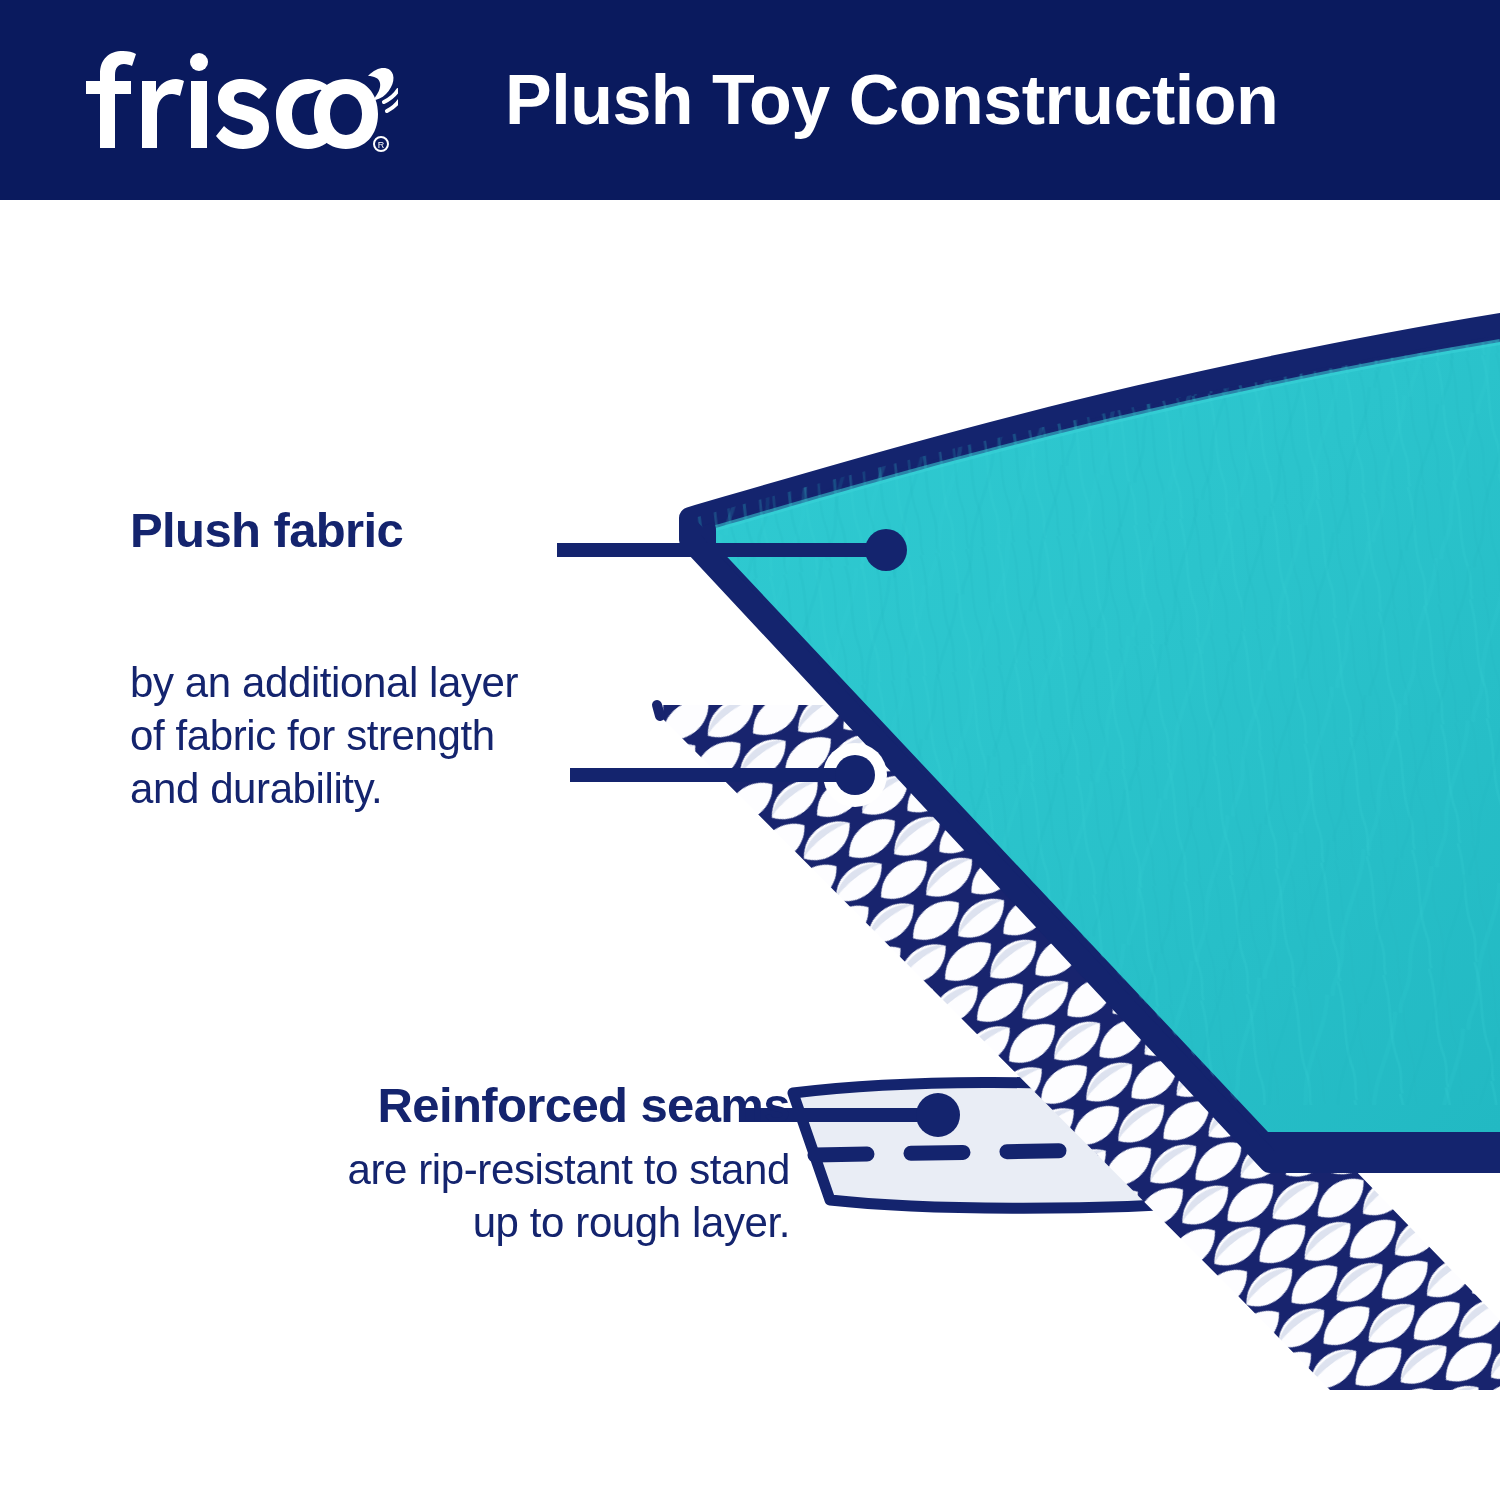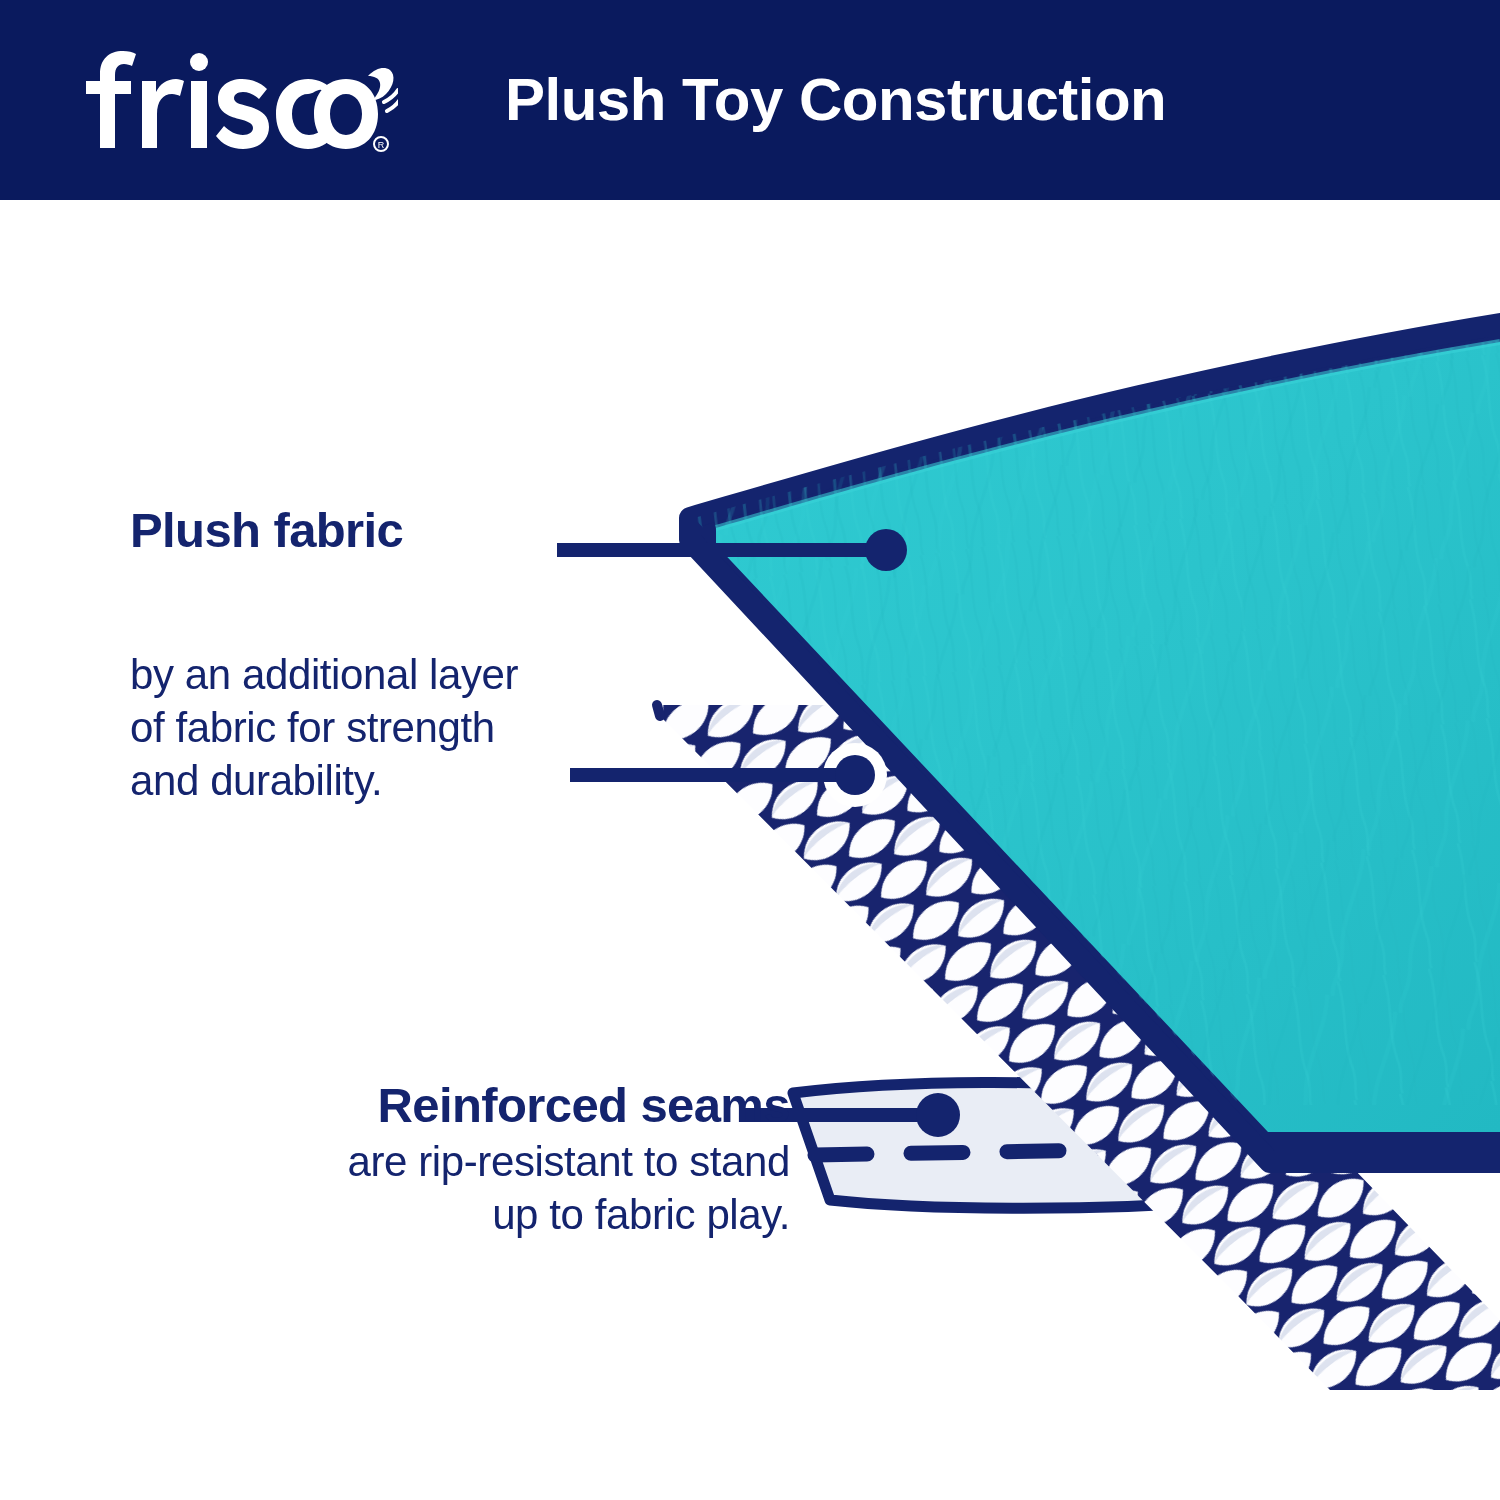--- a/index.html
+++ b/index.html
@@ -40,21 +40,21 @@
     height: 108px;
   }
   #header-title {
     position: absolute;
     left: 505px;
     top: 52px;
     width: 900px;
     color: #ffffff;
     font-family: "Liberation Sans", sans-serif;
     font-weight: bold;
-    font-size: 60px;
+    font-size: 70px;
     letter-spacing: -0.5px;
     line-height: 96px;
     white-space: nowrap;
   }
 
   
   #illustration {
     position: absolute;
     left: 0;
     top: 200px;
@@ -81,21 +81,21 @@
     white-space: pre-line;
     color: #14246E;
   }
   .label-body {
     font-weight: normal;
     font-size: 42px;
     line-height: 53px;
     letter-spacing: -0.4px;
     white-space: pre-line;
     color: #14246E;
-    margin-top: 0;
+    margin-top: 8px;
   }
   #label-plush-fabric {
     left: 130px;
     top: 500px;
     width: 430px;
   }
   #label-plush-exterior {
     left: 130px;
     top: 648px;
     width: 470px;
@@ -238,16 +238,16 @@
 
   <div class="label-block" id="label-plush-exterior">
     <div class="label-body">by an additional layer
 of fabric for strength
 and durability.</div>
   </div>
 
   <div class="label-block" id="label-reinforced-seams">
     <div class="label-head">Reinforced seams</div>
     <div class="label-body">are rip-resistant to stand
-up to fabric play.</div>
+up to rough layer.</div>
   </div>
 
 </div>
 
 </body></html>

